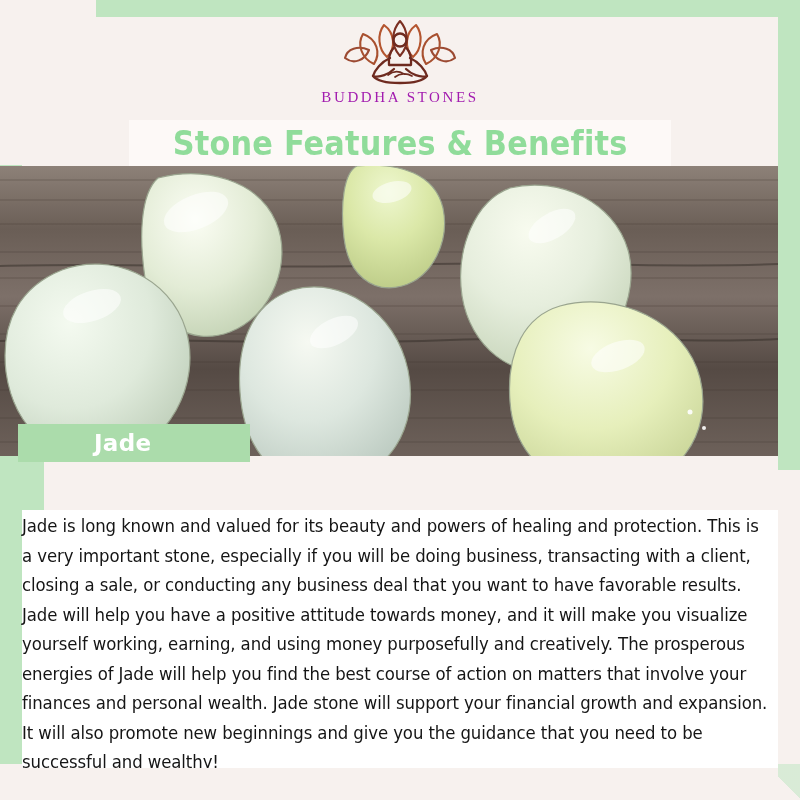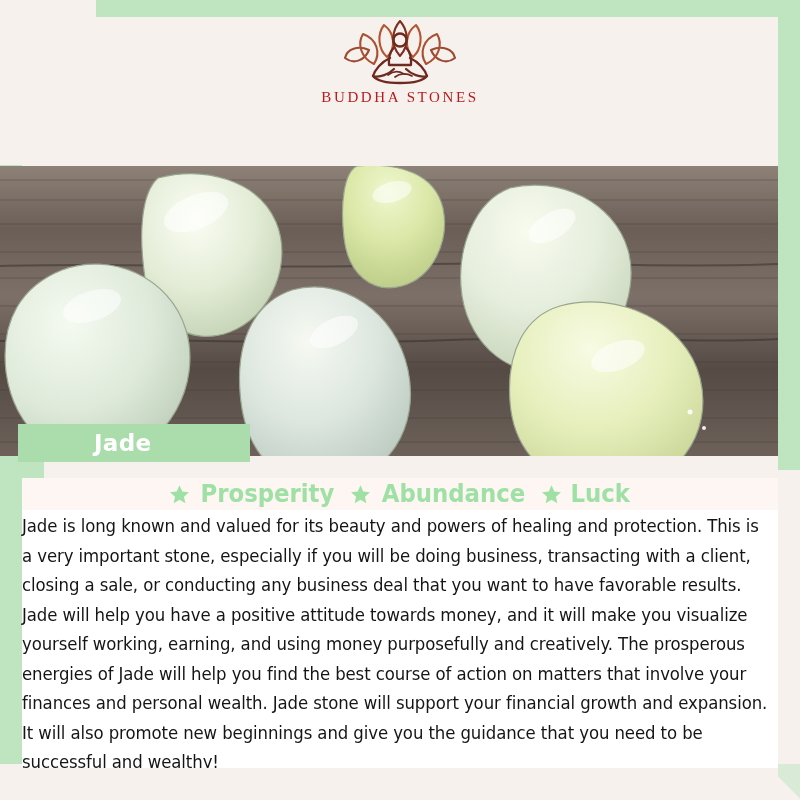--- a/index.html
+++ b/index.html
@@ -45,21 +45,21 @@
 
   
   .logo-wrap{
     position:absolute;left:0;top:18px;width:800px;height:100px;
     display:flex;flex-direction:column;align-items:center;justify-content:flex-start;
   }
   .logo-mark{width:150px;height:68px;display:block;}
   .logo-text{
     margin-top:3px;
     font-family:"Liberation Serif", serif;
-    font-size:15px;letter-spacing:2.6px;color:#b91c1c;font-weight:400;
+    font-size:15px;letter-spacing:2.6px;color:#a21caf;font-weight:400;
   }
 
   
   .title-band{
     position:absolute;left:129px;top:120px;width:542px;height:46px;
     background:#fdf9f7;
     display:flex;align-items:center;justify-content:center;
   }
   .title-text{
     font-family:"DejaVu Sans", sans-serif;
@@ -167,20 +167,23 @@
         <path d="M65 40 C56 44 50 52 48 58 C55 60 64 56 69 51" stroke="#6e2a1f" stroke-width="2.3"></path>
         <path d="M85 40 C94 44 100 52 102 58 C95 60 86 56 81 51" stroke="#6e2a1f" stroke-width="2.3"></path>
 
         <path d="M48 58 C52 63 62 65 75 65 C88 65 98 63 102 58" stroke="#6e2a1f" stroke-width="2.3"></path>
         <path d="M63 57 C68 53 74 53 79 56 M70 59 C75 55 82 55 87 58" stroke="#6e2a1f" stroke-width="1.7"></path>
       </g>
     </svg>
     <div class="logo-text">BUDDHA STONES</div>
   </div>
 
+  <div class="title-band">
+    <div class="title-text">Stone Features &amp; Benefits</div>
+  </div>
 
   <div class="photo">
     <svg viewBox="0 0 778 290" preserveAspectRatio="none">
       <defs>
         <linearGradient id="wood" x1="0" y1="0" x2="0" y2="1">
           <stop offset="0%" stop-color="#8d8178"></stop>
           <stop offset="22%" stop-color="#6a5e56"></stop>
           <stop offset="45%" stop-color="#7d7069"></stop>
           <stop offset="70%" stop-color="#554a44"></stop>
           <stop offset="100%" stop-color="#6d615a"></stop>
@@ -253,39 +256,19 @@
         <circle cx="704" cy="262" r="2"></circle>
         <circle cx="240" cy="274" r="2"></circle>
       </g>
     </svg>
   </div>
 
   <div class="name-band">
     <span class="name-text">Jade</span>
   </div>
 
-  <div class="keywords">
-    <div class="kw">
-      <svg class="kw-star" viewBox="0 0 24 24">
-        <polygon points="12,1.5 15.2,8.6 22.8,9.4 17.1,14.5 18.7,22 12,18.1 5.3,22 6.9,14.5 1.2,9.4 8.8,8.6" fill="#9fe0a4"></polygon>
-      </svg>
-      <span class="kw-label">Prosperity</span>
-    </div>
-    <div class="kw">
-      <svg class="kw-star" viewBox="0 0 24 24">
-        <polygon points="12,1.5 15.2,8.6 22.8,9.4 17.1,14.5 18.7,22 12,18.1 5.3,22 6.9,14.5 1.2,9.4 8.8,8.6" fill="#9fe0a4"></polygon>
-      </svg>
-      <span class="kw-label">Abundance</span>
-    </div>
-    <div class="kw">
-      <svg class="kw-star" viewBox="0 0 24 24">
-        <polygon points="12,1.5 15.2,8.6 22.8,9.4 17.1,14.5 18.7,22 12,18.1 5.3,22 6.9,14.5 1.2,9.4 8.8,8.6" fill="#9fe0a4"></polygon>
-      </svg>
-      <span class="kw-label">Luck</span>
-    </div>
-  </div>
 
   <div class="body-copy">
     <p>Jade is long known and valued for its beauty and powers of healing and protection. This is a very important stone, especially if you will be doing business, transacting with a client, closing a sale, or conducting any business deal that you want to have favorable results. Jade will help you have a positive attitude towards money, and it will make you visualize yourself working, earning, and using money purposefully and creatively. The prosperous energies of Jade will help you find the best course of action on matters that involve your finances and personal wealth. Jade stone will support your financial growth and expansion. It will also promote new beginnings and give you the guidance that you need to be successful and wealthy!</p>
   </div>
   <div class="body-bottom-fill"></div>
 
 </div>
 
 </body></html>

